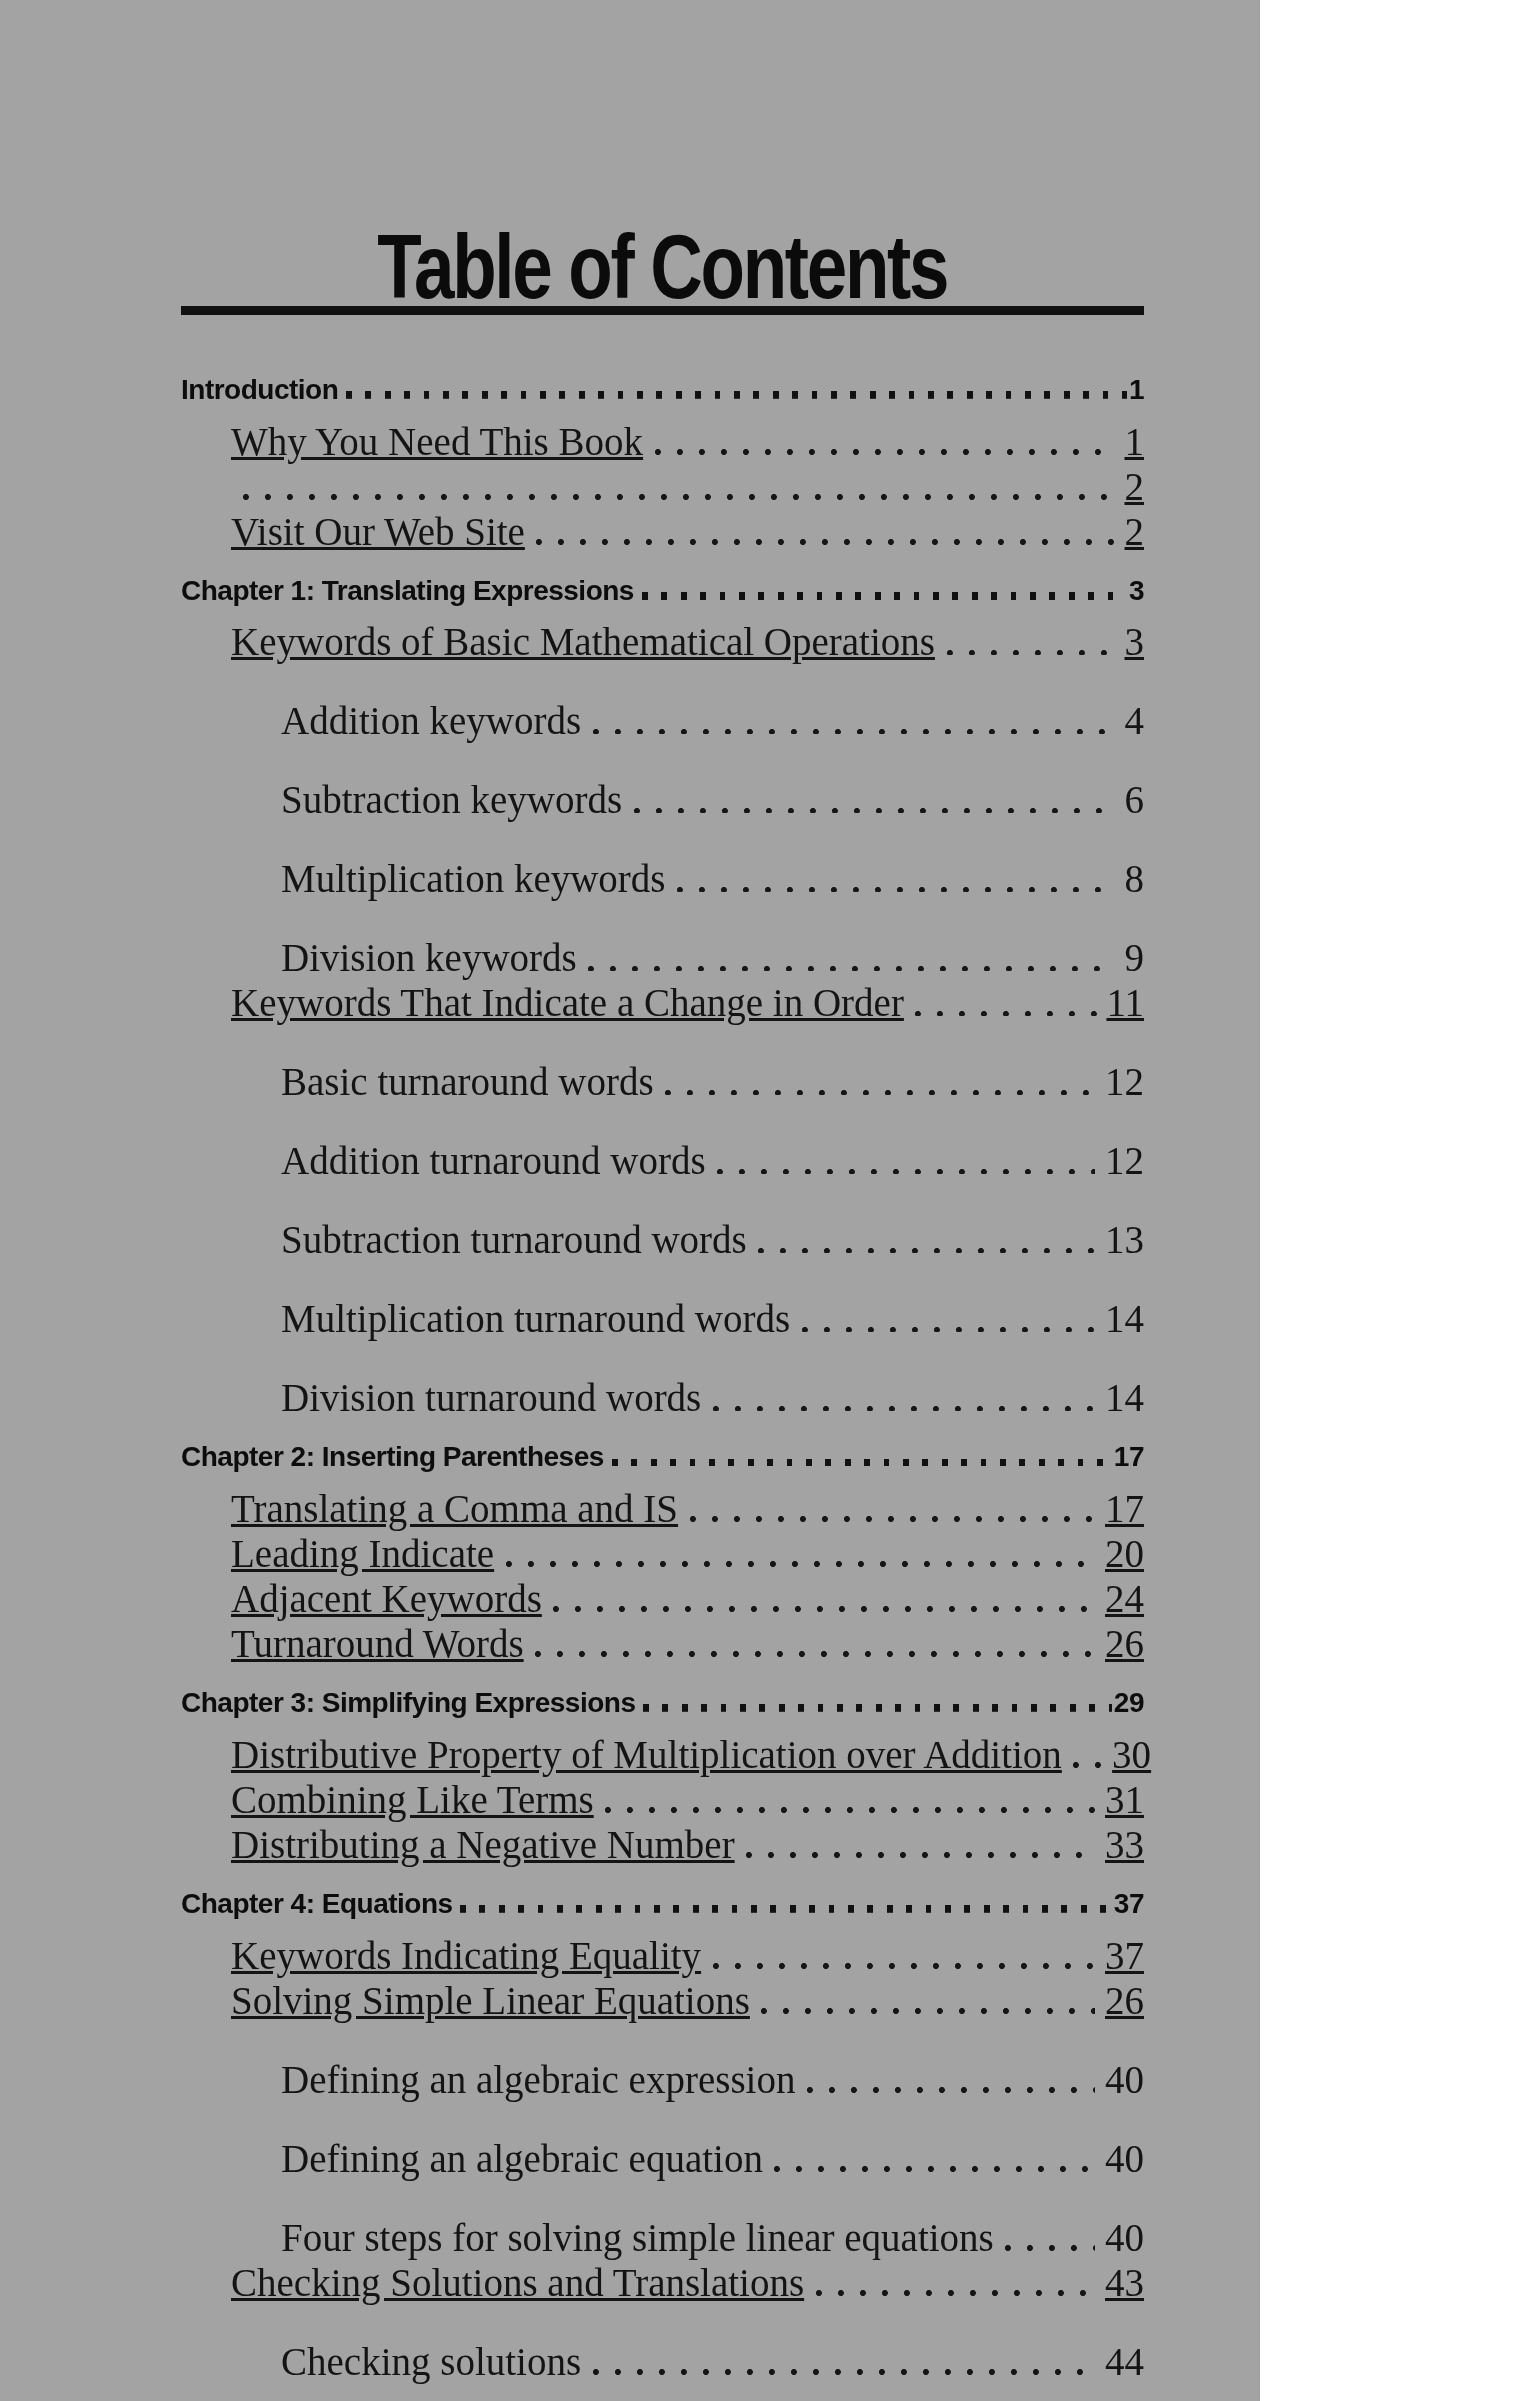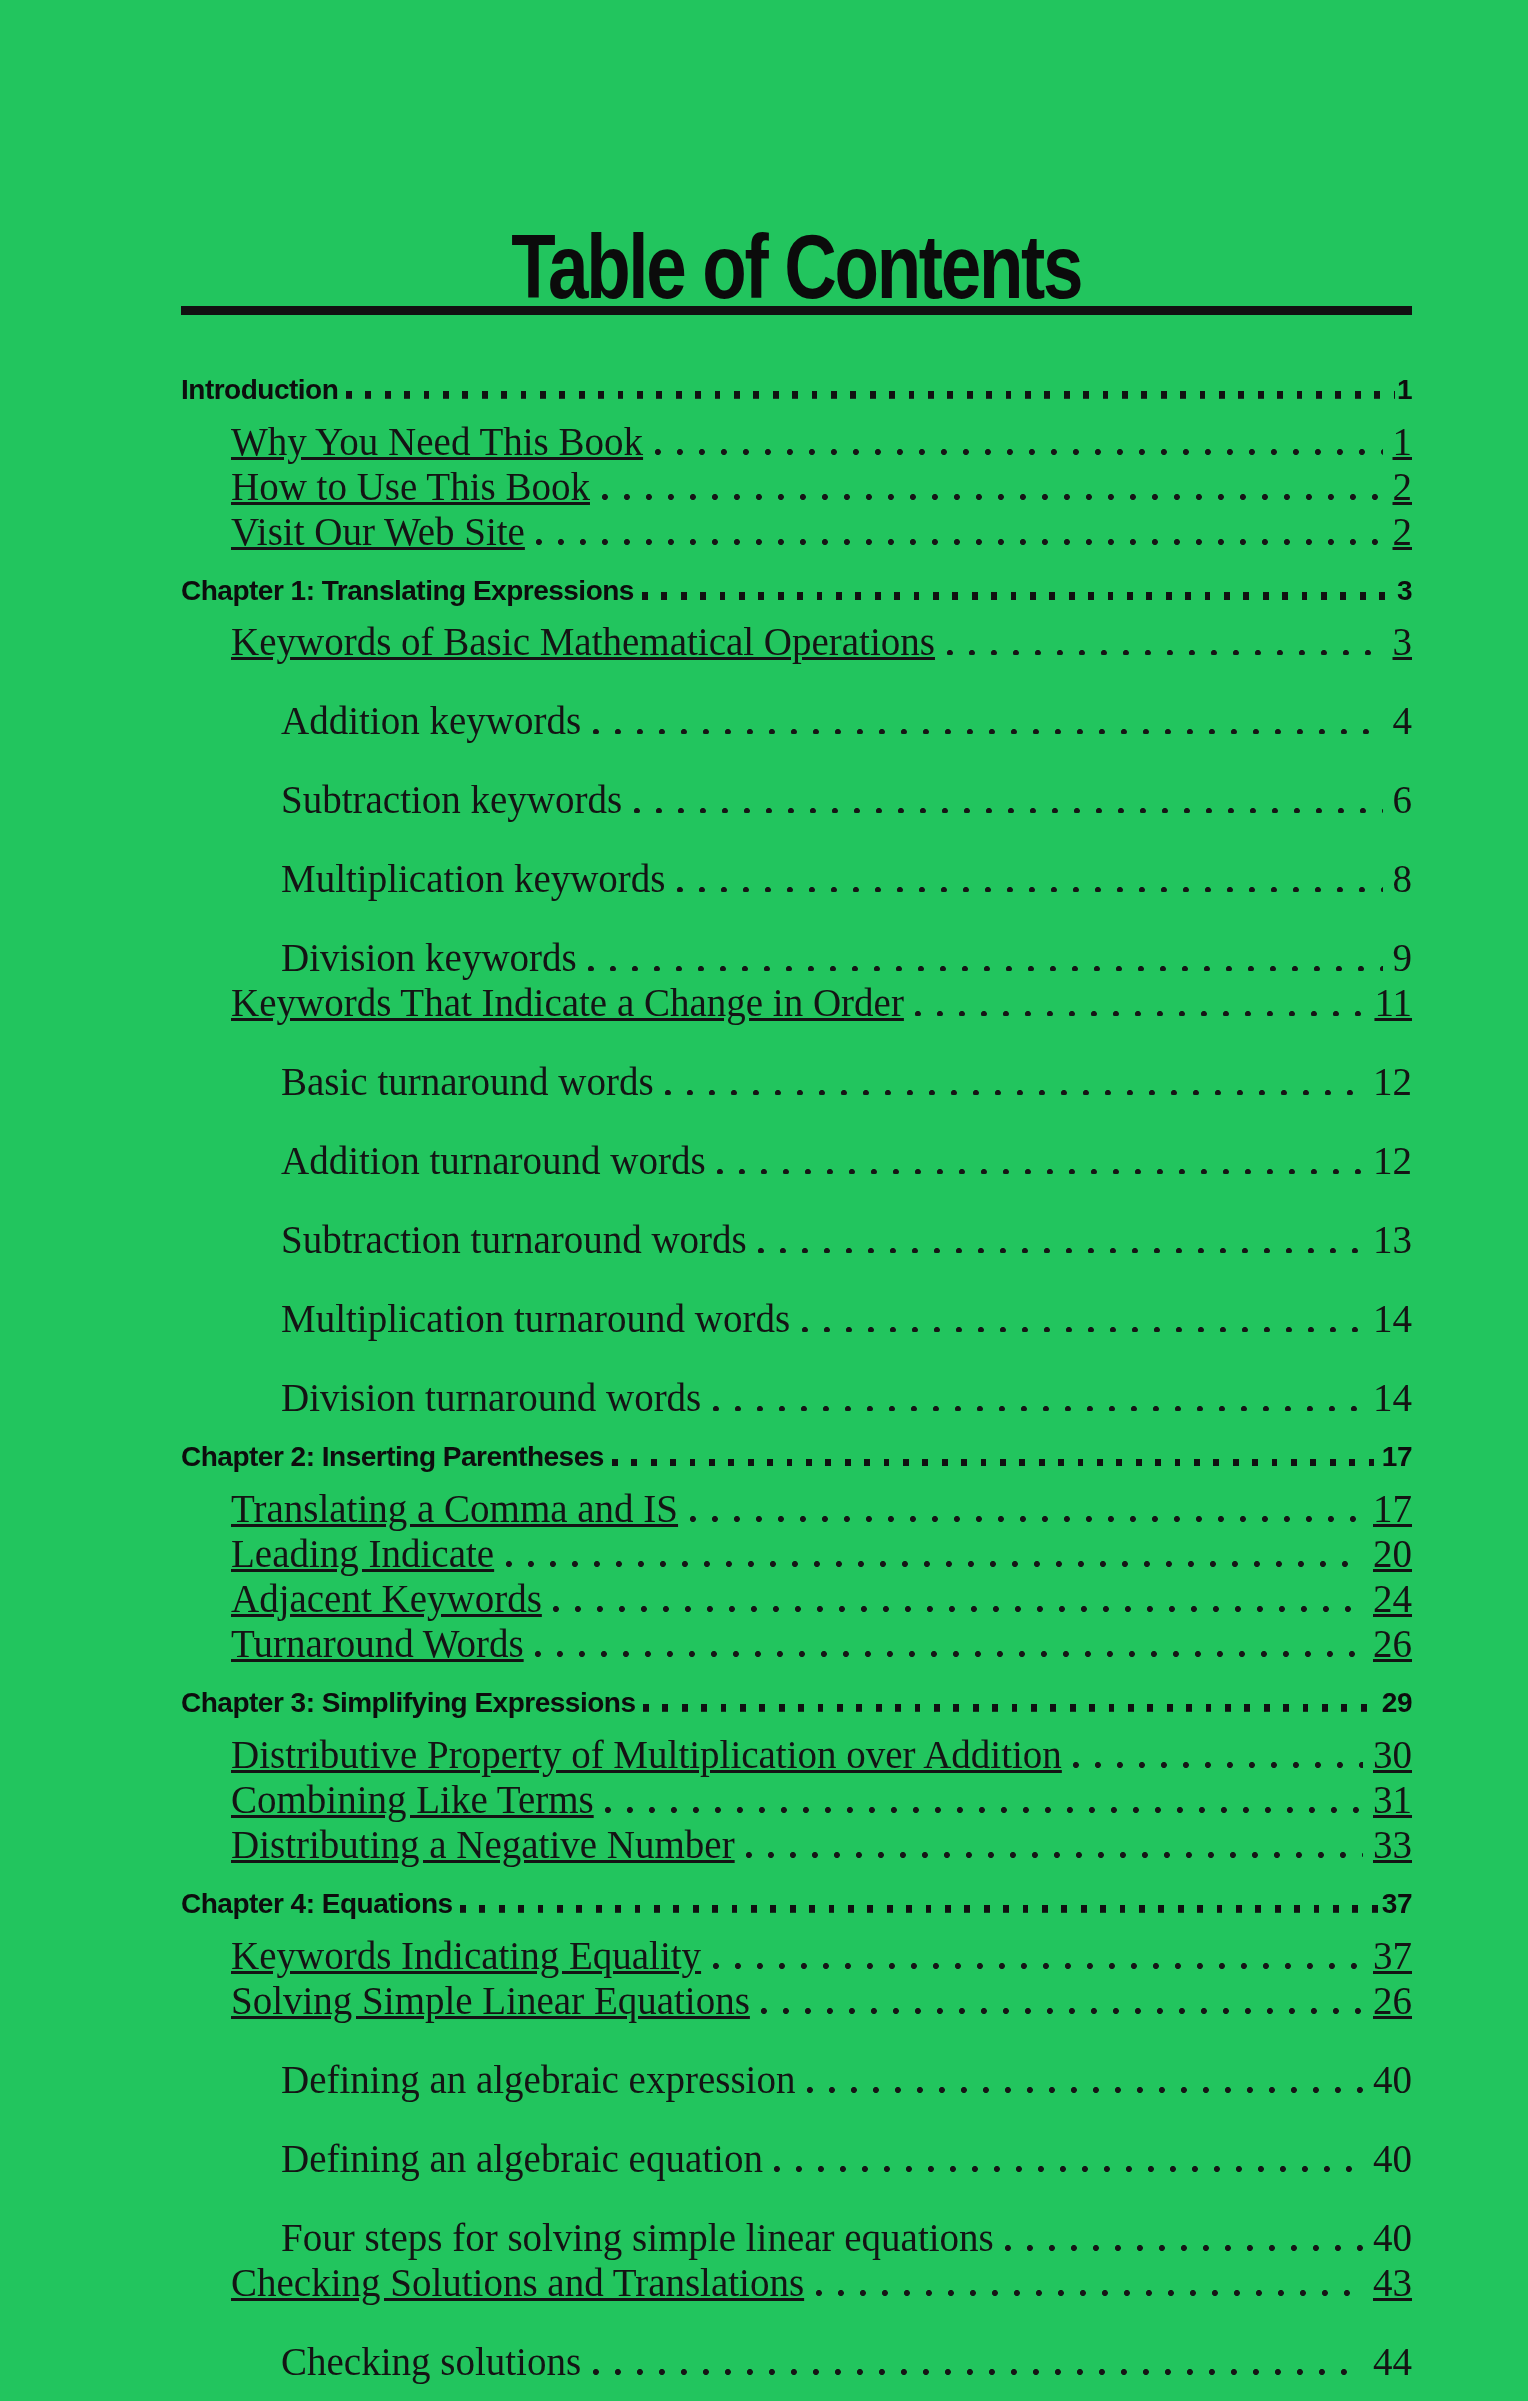--- a/index.html
+++ b/index.html
@@ -1,20 +1,20 @@
 <!DOCTYPE html>
 <html><head>
 <meta charset="utf-8">
 <style>
   html, body { margin: 0; padding: 0; background: #ffffff; }
   .page {
     position: relative;
-    width: 1528px;
+    width: 1260px;
     height: 2402px;
-    background: #22c55e;
+    background: #a3a3a3;
     overflow: hidden;
     font-family: "Liberation Serif", serif;
     color: #141414;
   }
   .content {
     position: absolute;
     left: 181px;
     right: 116px;
     top: 0;
   }
@@ -96,21 +96,20 @@
           <span class="lbl">Introduction</span>
           <span class="leader"></span>
           <span class="pg">1</span>
         </div>
       <div class="row l1">
           <span class="lbl">Why You Need This Book</span>
           <span class="leader"></span>
           <span class="pg">1</span>
         </div>
       <div class="row l1">
-          <span class="lbl">How to Use This Book</span>
           <span class="leader"></span>
           <span class="pg">2</span>
         </div>
       <div class="row l1">
           <span class="lbl">Visit Our Web Site</span>
           <span class="leader"></span>
           <span class="pg">2</span>
         </div>
 
       <div class="row l0">

